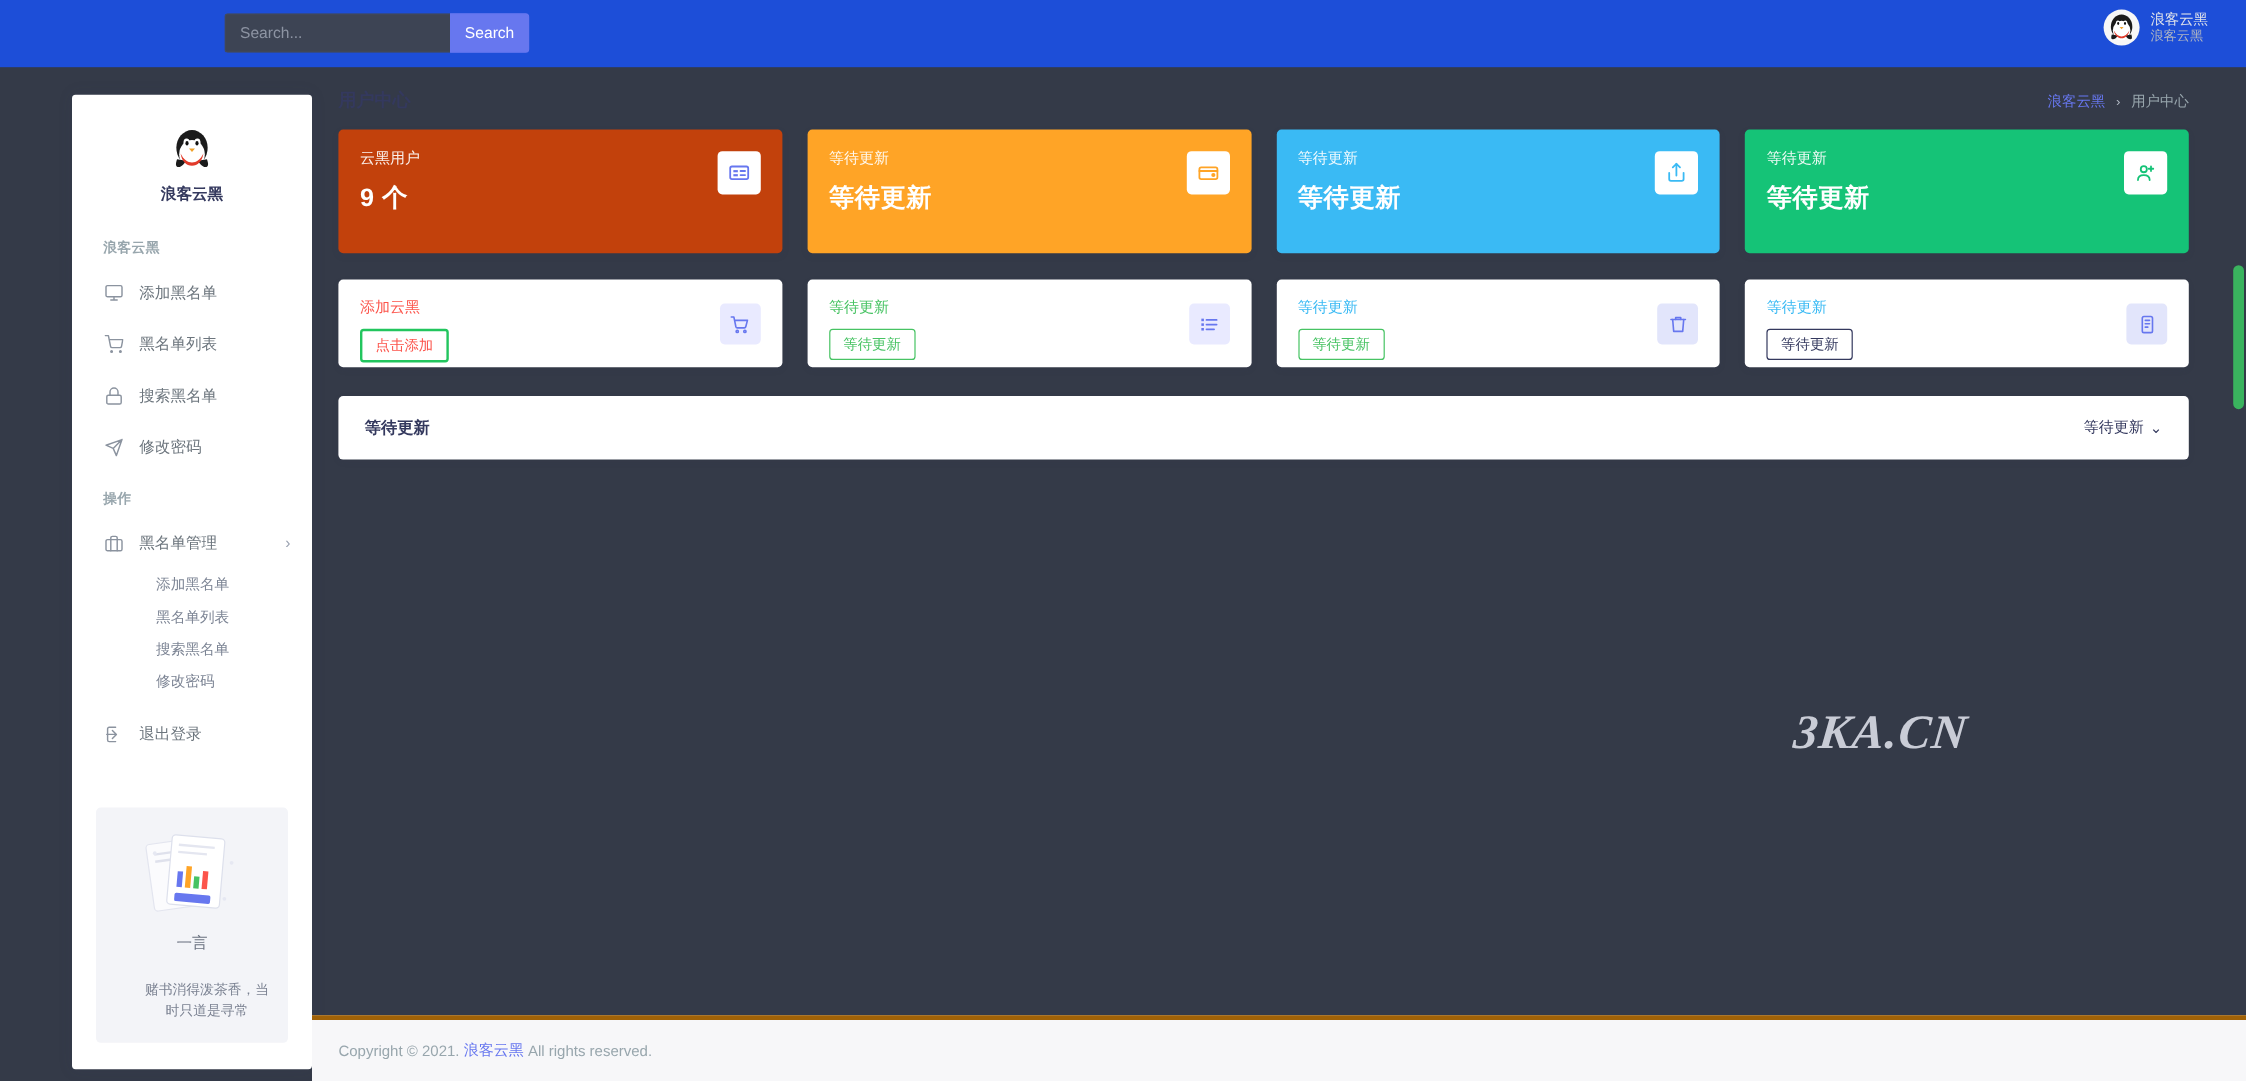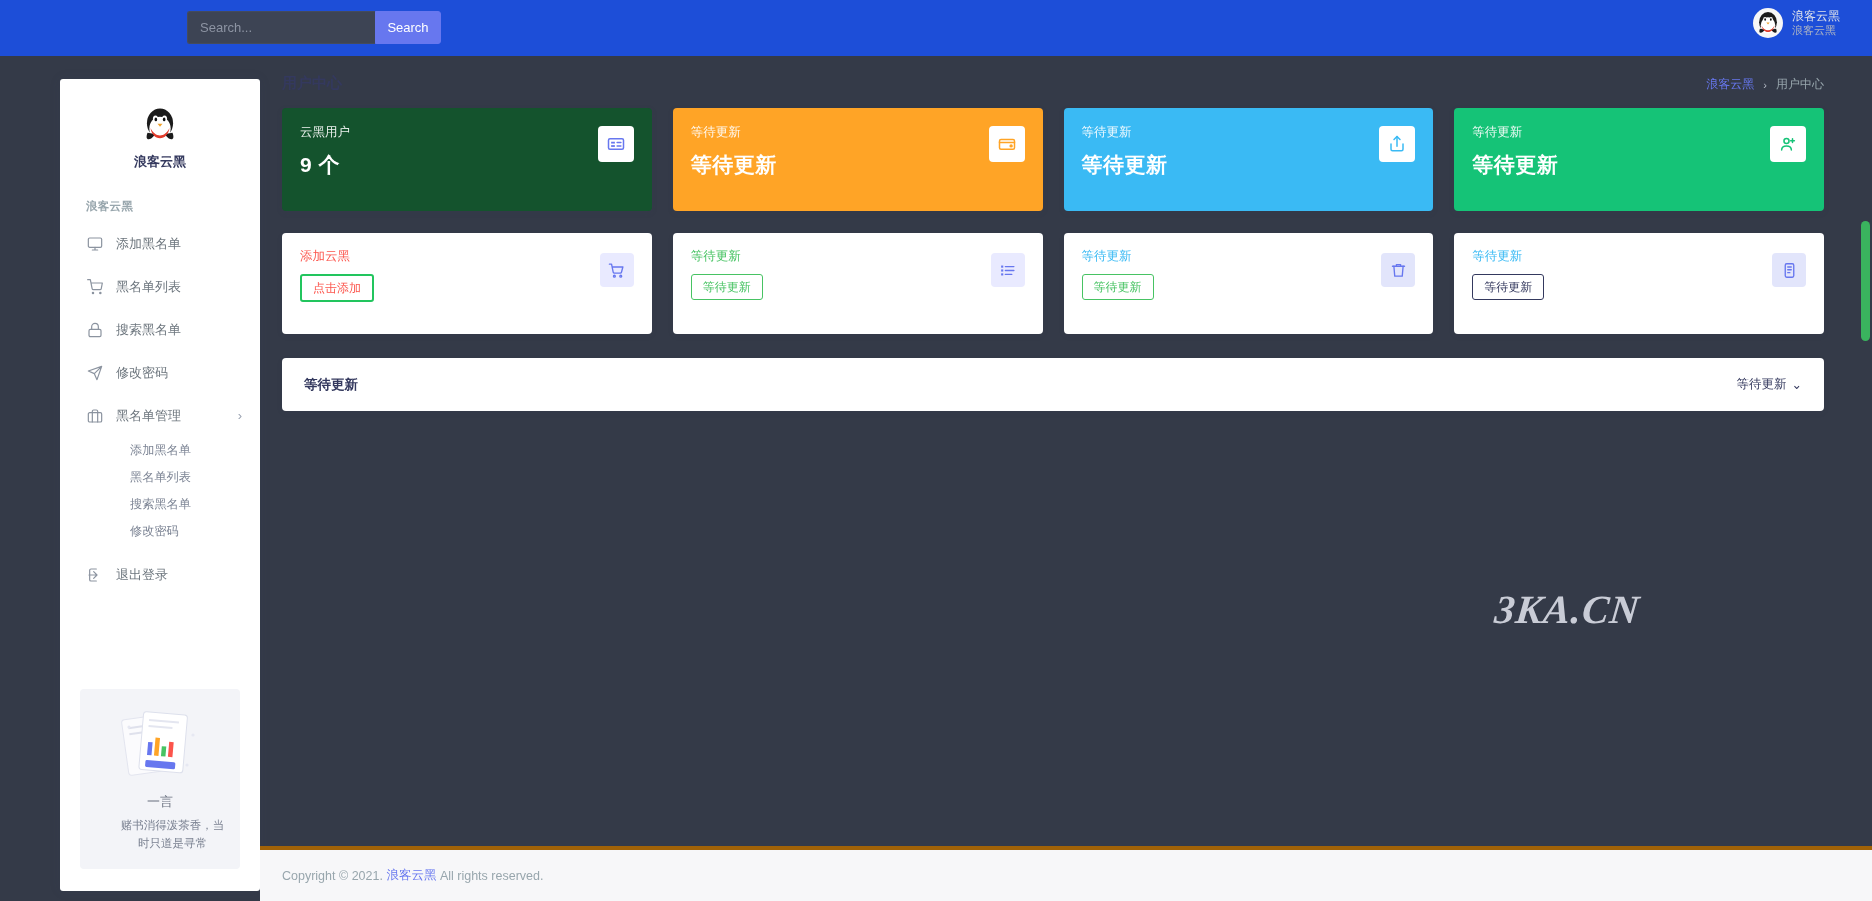--- a/index.html
+++ b/index.html
@@ -99,21 +99,21 @@
     color: #7c8494; font-size: 12.2px; cursor: pointer;
   }
 
   .promo {
     position: absolute; left: 20px; bottom: 22px;
     width: 160px; background: #f3f4f8;
     border-radius: 4px; padding: 18px 12px 16px;
     text-align: center;
   }
   .promo-art { display:flex; justify-content:center; margin-bottom: 12px; }
-  .promo-title { font-size: 13px; color: #6b7280; margin-bottom: 6px; }
+  .promo-title { font-size: 13px; color: #6b7280; margin-bottom: 22px; }
   .promo-text { font-size: 11.5px; color: #7b8292; line-height: 1.55; margin-left: 25px; }
 
   
   .main {
     position: absolute; left: 260px; top: 0;
     width: 1612px; height: 845px;
   }
   .page-head {
     position: relative; height: 52px;
     padding: 18px 48px 0 22px;
@@ -141,21 +141,21 @@
   .stat .val { font-size: 21px; color: #fff; font-weight: bold; letter-spacing: .5px; }
   .stat .badge {
     position: absolute; right: 18px; top: 18px;
     width: 36px; height: 36px;
     background: #fff; border-radius: 4px;
     display: flex; align-items: center; justify-content: center;
   }
 
   
   .action {
-    flex: 1; height: 101px;
+    flex: 1; height: 73px;
     background: #fff; border-radius: 4px;
     position: relative; padding: 15px 18px;
     box-shadow: 0 2px 6px rgba(50,60,90,0.07);
   }
   .action .lbl { font-size: 12.5px; margin-bottom: 9px; }
   .action .btn {
     display: inline-block;
     font-size: 12px; padding: 5px 11px;
     border-radius: 3px; background: #fff;
     cursor: pointer; line-height: 1.2;
@@ -309,20 +309,21 @@
 
     <div class="side-item">
       <span class="ico">
         <svg width="16" height="16" viewBox="0 0 24 24" fill="none" stroke="#8b939f" stroke-width="1.8" stroke-linecap="round" stroke-linejoin="round">
           <path d="M22 2L11 13M22 2l-7 20-4-9-9-4z"></path>
         </svg>
       </span>
       <span>修改密码</span>
     </div>
 
+    <div class="side-section">操作</div>
 
     <div class="side-item">
       <span class="ico">
         <svg width="16" height="16" viewBox="0 0 24 24" fill="none" stroke="#8b939f" stroke-width="1.8" stroke-linecap="round" stroke-linejoin="round">
           <rect x="2" y="7" width="20" height="14" rx="2"></rect>
             <path d="M16 21V5a2 2 0 0 0-2-2h-4a2 2 0 0 0-2 2v16"></path>
         </svg>
       </span>
       <span>黑名单管理</span>
       <span class="chev">›</span>
@@ -377,21 +378,21 @@
       <div class="page-title">用户中心</div>
       <div class="crumb">
         <a>浪客云黑</a>
         <span class="sep">›</span>
         <span>用户中心</span>
       </div>
     </div>
 
     <div class="grid-row">
 
-      <div class="stat" style="background:#14532d">
+      <div class="stat" style="background:#c2410c">
         <div class="lbl">云黑用户</div>
         <div class="val">9 个</div>
         <div class="badge">
           <svg width="18" height="18" viewBox="0 0 24 24" fill="none" stroke="#6777ef" stroke-width="2" stroke-linecap="round">
             <rect x="2" y="5" width="20" height="14" rx="2"></rect>
               <rect x="5.5" y="9" width="5" height="2.4" fill="#6777ef" stroke="none"></rect>
             <rect x="5.5" y="13.5" width="5" height="2.4" fill="#6777ef" stroke="none"></rect>
             <path d="M13.5 10h5M13.5 14.5h5"></path>
           </svg>
         </div>

